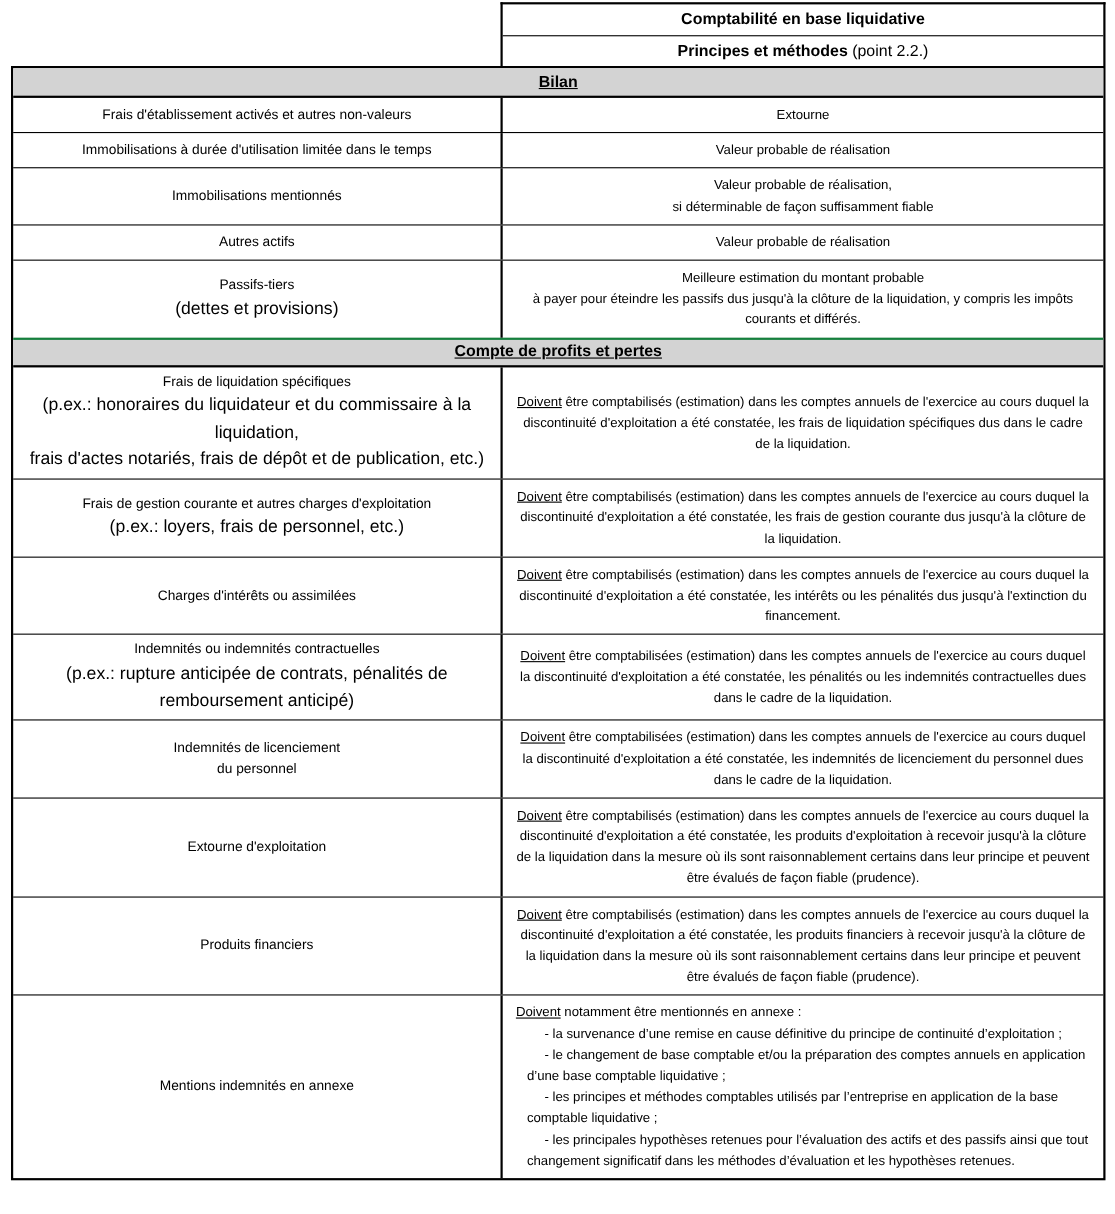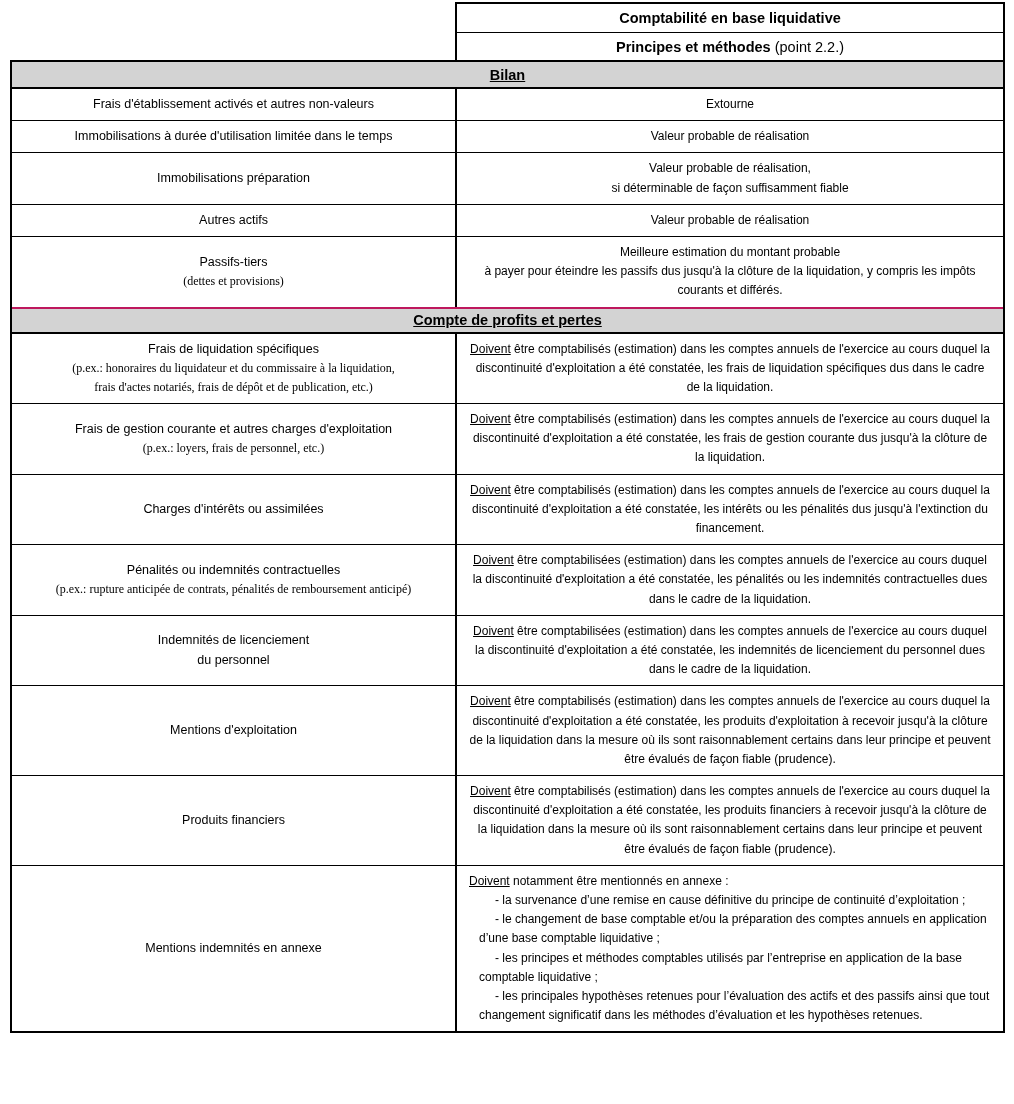--- a/index.html
+++ b/index.html
@@ -14,21 +14,21 @@
   
   .header-box { margin-left: 455px; width: 550px; border: 2px solid #000; border-bottom: none; background: #fff; }
   .header-row { min-height: 28px; display: flex; align-items: center; justify-content: center; font-size: 14.5px; padding: 2px 6px; text-align: center; }
   .header-row + .header-row { border-top: 1px solid #000; }
   .b { font-weight: bold; }
 
   
   .main-table { margin-left: 10px; width: 995px; border: 2px solid #000; background: #fff; }
   .section-header {
     background: #d3d3d3;
-    border-top: 2px solid #be185d; border-bottom: 2px solid #000;
+    border-top: 2px solid #15803d; border-bottom: 2px solid #000;
     min-height: 27px; display: flex; align-items: center; justify-content: center;
     font-weight: bold; font-size: 14.5px;
   }
   .section-header:first-child { border-top: none; }
   .section-header span { text-decoration: underline; text-align: right; }
 
   .row { display: flex; min-height: 27px; }
   .row + .row { border-top: 1px solid #000; }
 
   .cell-left {
@@ -38,21 +38,21 @@
     text-align: center; padding: 4px 10px;
     font-size: 12.5px; line-height: 1.55;
   }
   .cell-right {
     width: 550px; flex: 1 1 auto;
     display: flex; flex-direction: column; justify-content: center;
     text-align: center; padding: 6px 12px;
     font-size: 12px; line-height: 1.6;
   }
   .cell-right.left-align { text-align: left; justify-content: flex-start; }
-  .note { font-size: 12px; line-height: 1.55; font-family: Liberation Serif, serif; }
+  .note { font-size: 16px; line-height: 1.55; }
   .u { text-decoration: underline; margin-top: 14px; }
   .pre { white-space: pre-line; }
   .bullet { text-indent: 16px; margin-left: 10px; }
 </style>
 </head>
 <body>
 
 <div class="page">
 
   <div class="header-box">
@@ -79,21 +79,21 @@
       <div class="row">
         <div class="cell-left">
           <div class="pre">Immobilisations à durée d'utilisation limitée dans le temps</div>
         </div>
         <div class="cell-right">
           <div class="pre">Valeur probable de réalisation</div>
         </div>
       </div>
       <div class="row">
         <div class="cell-left">
-          <div class="pre">Immobilisations préparation</div>
+          <div class="pre">Immobilisations mentionnés</div>
         </div>
         <div class="cell-right">
           <div class="pre">Valeur probable de réalisation,
 si déterminable de façon suffisamment fiable</div>
         </div>
       </div>
       <div class="row">
         <div class="cell-left">
           <div class="pre">Autres actifs</div>
         </div>
@@ -136,39 +136,39 @@
       <div class="row">
         <div class="cell-left">
           <div class="pre">Charges d'intérêts ou assimilées</div>
         </div>
         <div class="cell-right">
           <div class="pre"><span class="u">Doivent</span> être comptabilisés (estimation) dans les comptes annuels de l'exercice au cours duquel la discontinuité d'exploitation a été constatée, les intérêts ou les pénalités dus jusqu'à l'extinction du financement.</div>
         </div>
       </div>
       <div class="row">
         <div class="cell-left">
-          <div class="pre">Pénalités ou indemnités contractuelles</div>
+          <div class="pre">Indemnités ou indemnités contractuelles</div>
           <div class="note pre">(p.ex.: rupture anticipée de contrats, pénalités de remboursement anticipé)</div>
         </div>
         <div class="cell-right">
           <div class="pre"><span class="u">Doivent</span> être comptabilisées (estimation) dans les comptes annuels de l'exercice au cours duquel la discontinuité d'exploitation a été constatée,  les pénalités ou les indemnités contractuelles dues dans le cadre de la liquidation.</div>
         </div>
       </div>
       <div class="row">
         <div class="cell-left">
           <div class="pre">Indemnités de licenciement
 du  personnel</div>
         </div>
         <div class="cell-right">
           <div class="pre"><span class="u">Doivent</span> être comptabilisées (estimation) dans les comptes annuels de l'exercice au cours duquel la discontinuité d'exploitation a été constatée, les indemnités de licenciement du personnel dues dans le cadre de la liquidation.</div>
         </div>
       </div>
       <div class="row">
         <div class="cell-left">
-          <div class="pre">Mentions d'exploitation</div>
+          <div class="pre">Extourne d'exploitation</div>
         </div>
         <div class="cell-right">
           <div class="pre"><span class="u">Doivent</span> être comptabilisés (estimation) dans les comptes annuels de l'exercice au cours duquel la discontinuité d'exploitation a été constatée, les produits d'exploitation à recevoir jusqu'à la clôture de la liquidation dans la mesure où ils sont raisonnablement certains dans leur principe et peuvent être évalués de façon fiable (prudence).</div>
         </div>
       </div>
       <div class="row">
         <div class="cell-left">
           <div class="pre">Produits financiers</div>
         </div>
         <div class="cell-right">

